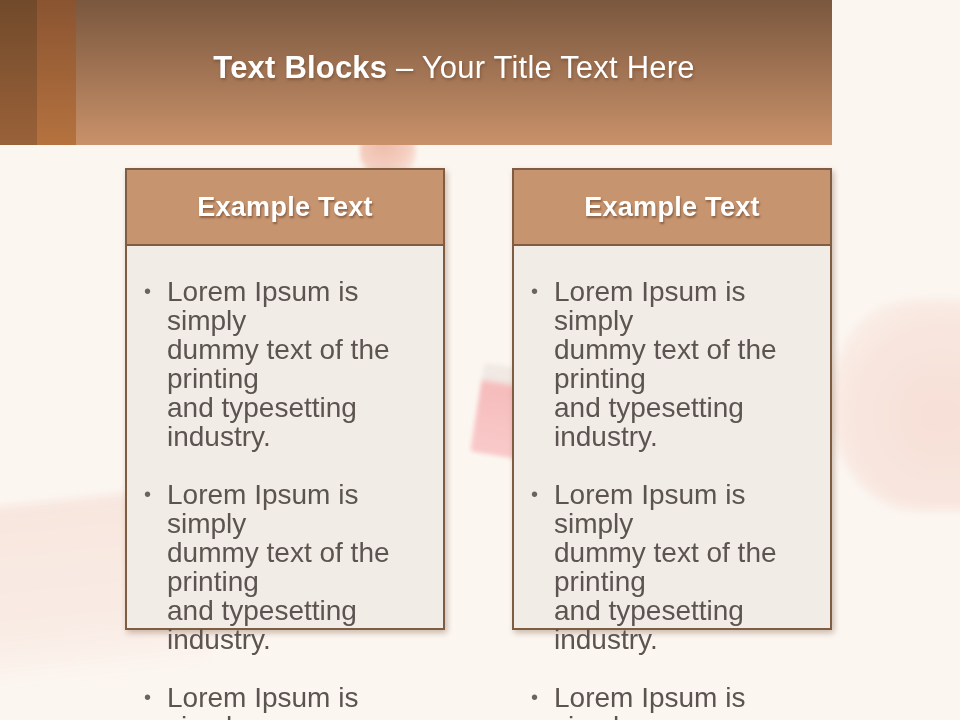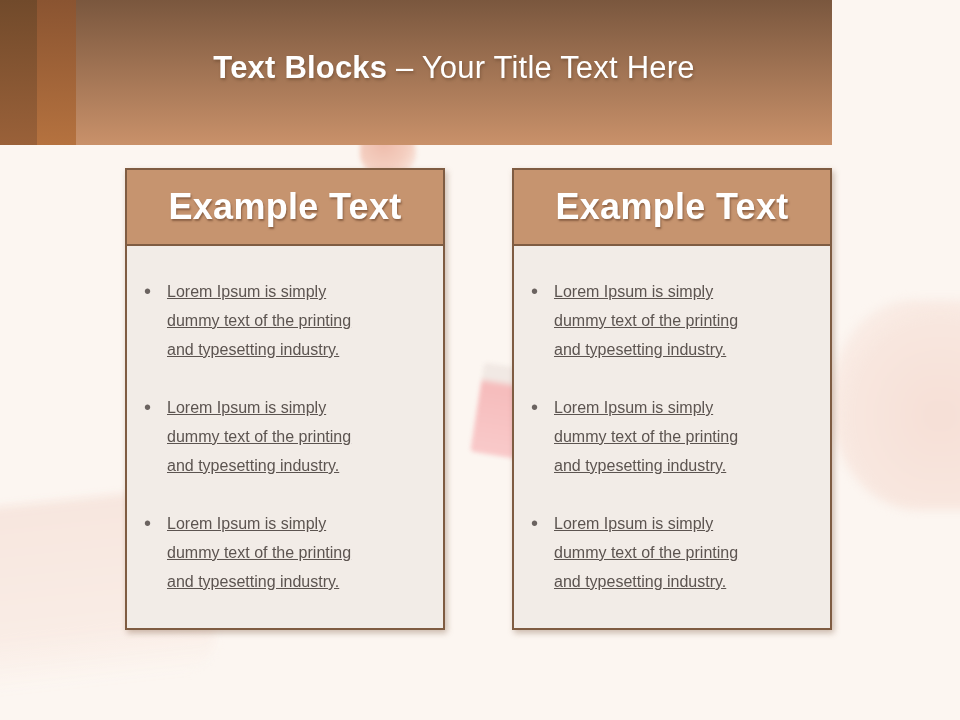--- a/index.html
+++ b/index.html
@@ -96,36 +96,35 @@
   }
   .card-left  { left: 125px; }
   .card-right { left: 512px; }
   .card-header {
     height: 76px;
     border-bottom: 2px solid var(--card-border, #7f5c42);
     background: var(--card-header-bg, #c6946f);
     display: flex; align-items: center; justify-content: center;
   }
   .card-header-label {
-    color: #ffffff; font-size: 36px; font-weight: 700;
+    color: #ffffff; font-size: 27px; font-weight: 700;
     letter-spacing: 0.3px;
     text-shadow: 1px 2px 2px rgba(92, 57, 35, 0.55);
   }
   .card-body {
     list-style: none;
     padding: 31px 6px 0 15px;
   }
   .card-body li {
     position: relative;
     padding-left: 25px;
     margin-bottom: 29px;
     color: var(--bullet-text, #5c5450);
-    font-size: 16px; line-height: 29px;
+    font-size: 28px; line-height: 29px;
     white-space: pre-line;
-    text-decoration: underline;
   }
   .card-body li::before {
     content: "\2022";
     position: absolute; left: 2px; top: 0;
     color: #6b6360; font-size: 20px; line-height: 29px;
   }
 </style>
 </head>
 <body>
 

